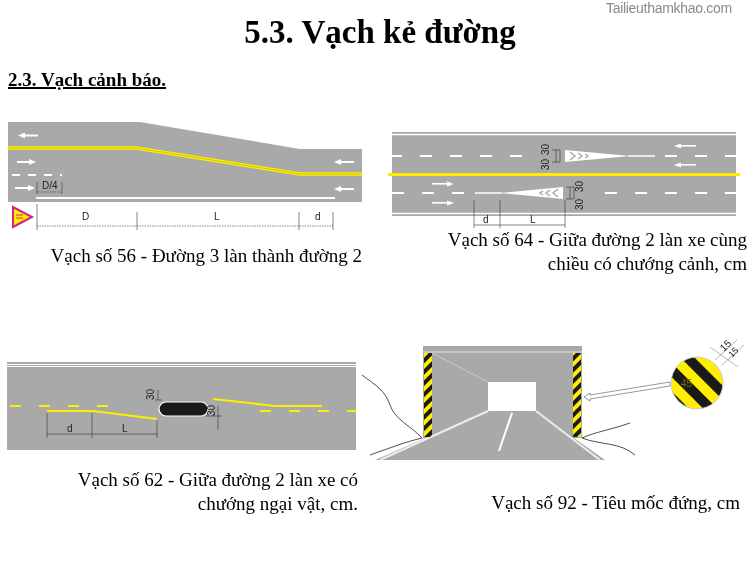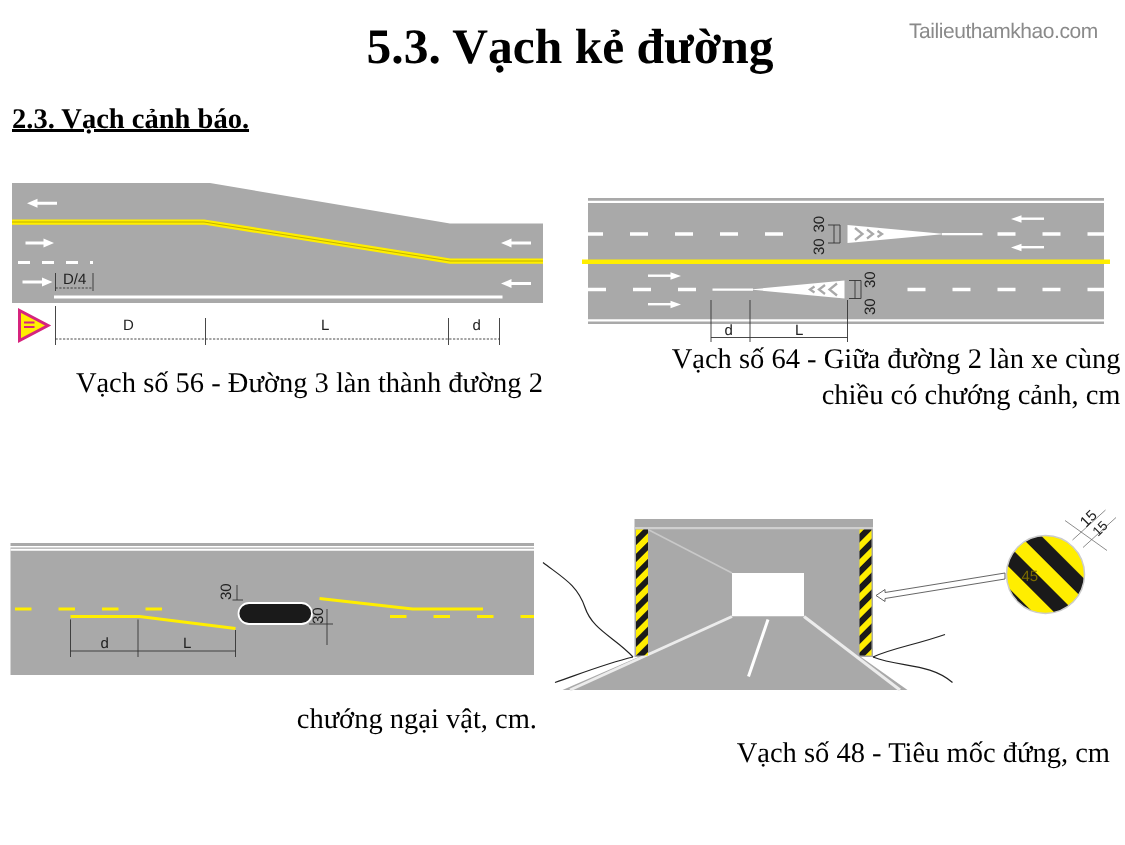--- a/index.html
+++ b/index.html
@@ -1,18 +1,18 @@
 <!DOCTYPE html>
 <html><head>
 <meta charset="utf-8">
 <style>
   html, body { margin:0; padding:0; background:#ffffff; }
   body { width:750px; height:563px; position:relative; overflow:hidden; font-family:"Liberation Serif", serif; color:#000; }
   .abs { position:absolute; }
-  .watermark { left:606px; top:12px; font-family:"Liberation Sans", sans-serif; font-size:14px; color:#8a8a8a; letter-spacing:-0.3px; }
+  .watermark { left:606px; top:0; font-family:"Liberation Sans", sans-serif; font-size:14px; color:#8a8a8a; letter-spacing:-0.3px; }
   .title { left:0; width:760px; top:14px; text-align:center; font-size:33px; font-weight:bold; }
   .subtitle { left:8px; top:69px; font-size:19px; font-weight:bold; text-decoration:underline; text-decoration-thickness:2px; }
   .caption { font-size:19px; line-height:24px; text-align:right; }
   svg { position:absolute; overflow:visible; }
   .dimtxt { font-family:"Liberation Sans", sans-serif; font-size:10px; fill:#222; }
 </style>
 </head>
 <body>
 
 <div class="abs watermark">Tailieuthamkhao.com</div>
@@ -148,20 +148,21 @@
       <line x1="92" y1="93" x2="92" y2="118"></line>
       <line x1="157" y1="100" x2="157" y2="118"></line>
     <line x1="47" y1="114" x2="157" y2="114"></line>
   </g>
   <text class="dimtxt" transform="translate(154,80) rotate(-90)">30</text>
   <text class="dimtxt" transform="translate(215,96) rotate(-90)">30</text>
   <text class="dimtxt" x="67" y="112">d</text>
   <text class="dimtxt" x="122" y="112">L</text>
 </svg>
 <div class="abs caption" style="left:0;top:468px;width:358px;">
+  <div>Vạch  số 62 - Giữa đường 2 làn xe có</div>
   <div>chướng ngại vật, cm.</div>
 </div>
 
 <svg style="left:360px;top:320px;" width="390" height="140" viewBox="0 0 390 140">
   <defs>
     <pattern id="haz" patternUnits="userSpaceOnUse" width="8" height="8" patternTransform="rotate(45)">
       <rect width="8" height="8" fill="#ffee00"></rect>
         <rect width="4" height="8" fill="#1a1a1a"></rect>
     </pattern>
     <pattern id="hazBig" patternUnits="userSpaceOnUse" width="20" height="20" patternTransform="rotate(-45)">
@@ -194,14 +195,14 @@
   <g stroke="#666" stroke-width="0.5" fill="none">
     <line x1="355" y1="40" x2="377" y2="20"></line>
       <line x1="362" y1="45" x2="384" y2="25"></line>
     <line x1="350" y1="27" x2="378" y2="47"></line>
   </g>
   <text class="dimtxt" transform="translate(364,32) rotate(-45)">15</text>
   <text class="dimtxt" transform="translate(372,38) rotate(-45)" style="font-size:9px">15</text>
   <text class="dimtxt" x="321" y="67" style="fill:#7a6a00">45</text>
 </svg>
 <div class="abs caption" style="left:385px;top:491px;width:355px;">
-  <div>Vạch số 48 - Tiêu mốc đứng, cm</div>
+  <div>Vạch số 92 - Tiêu mốc đứng, cm</div>
 </div>
 
 </body></html>

